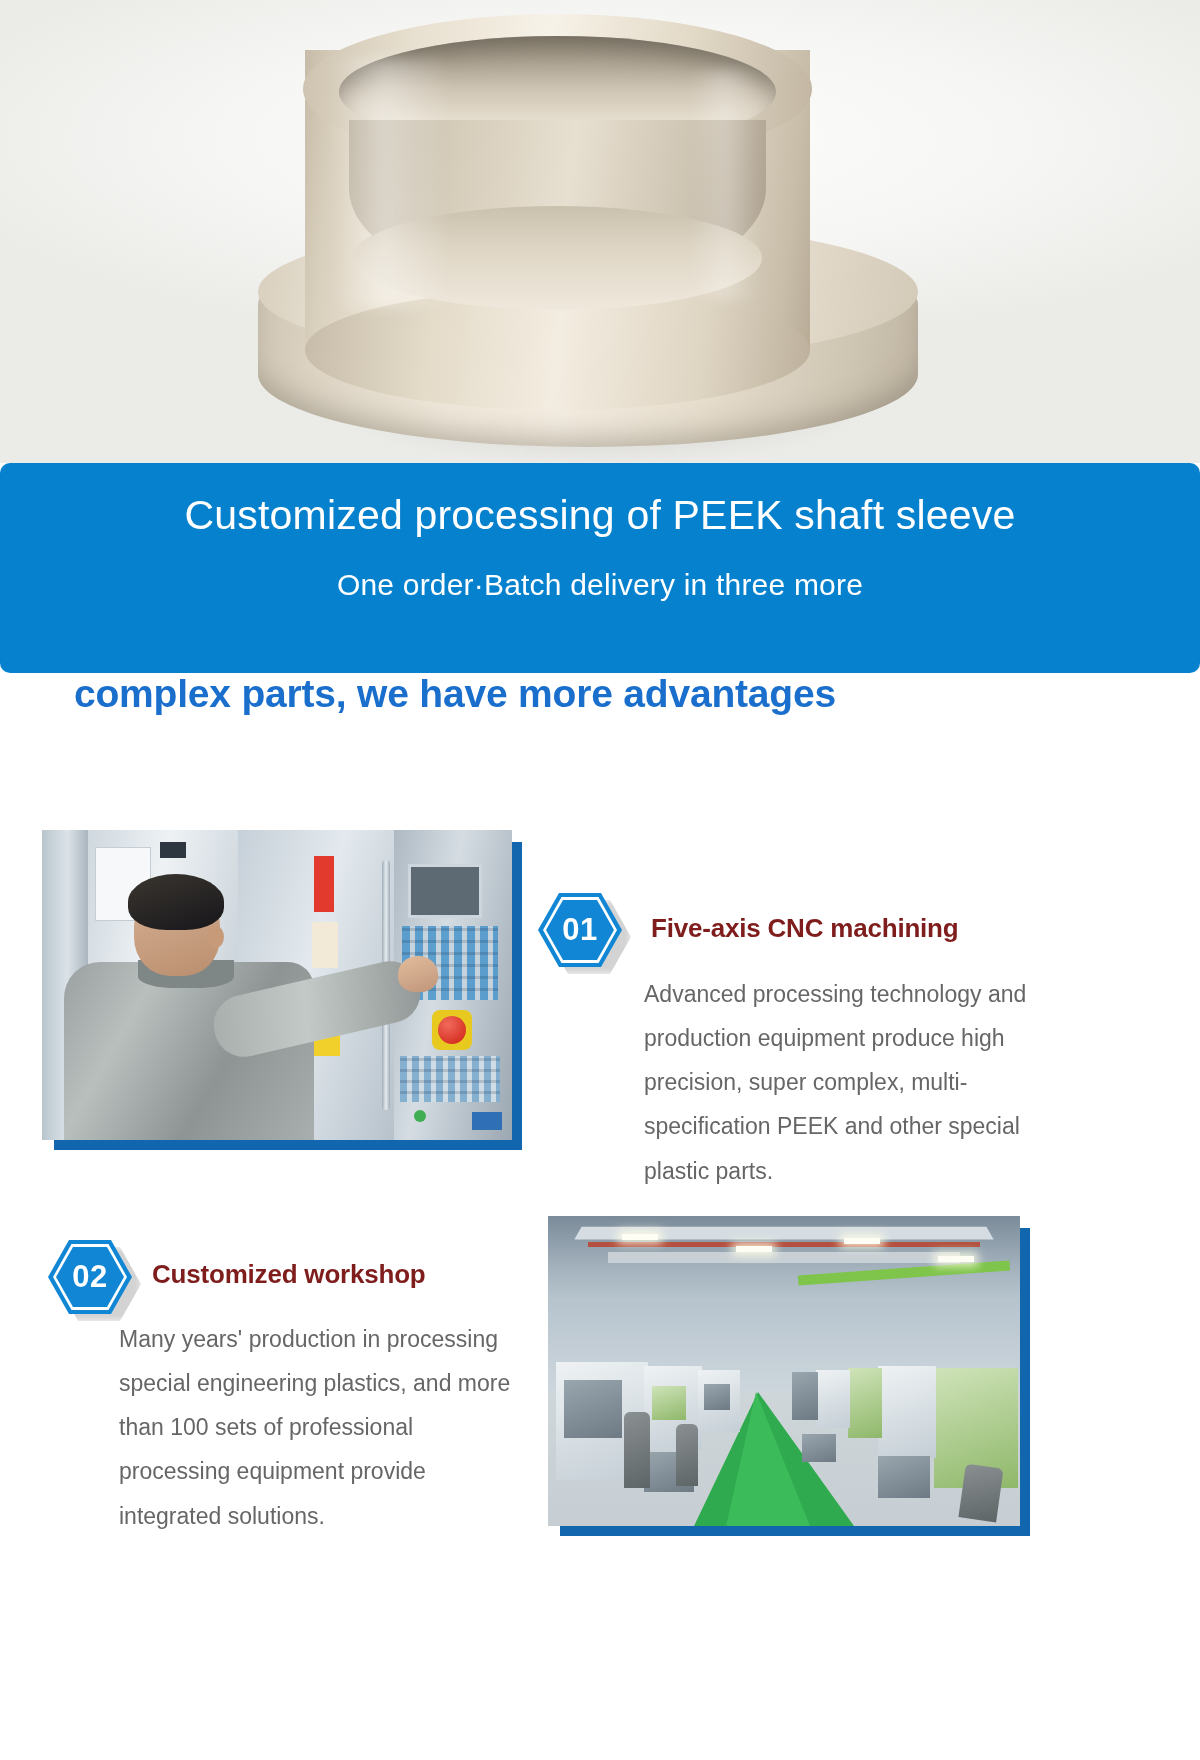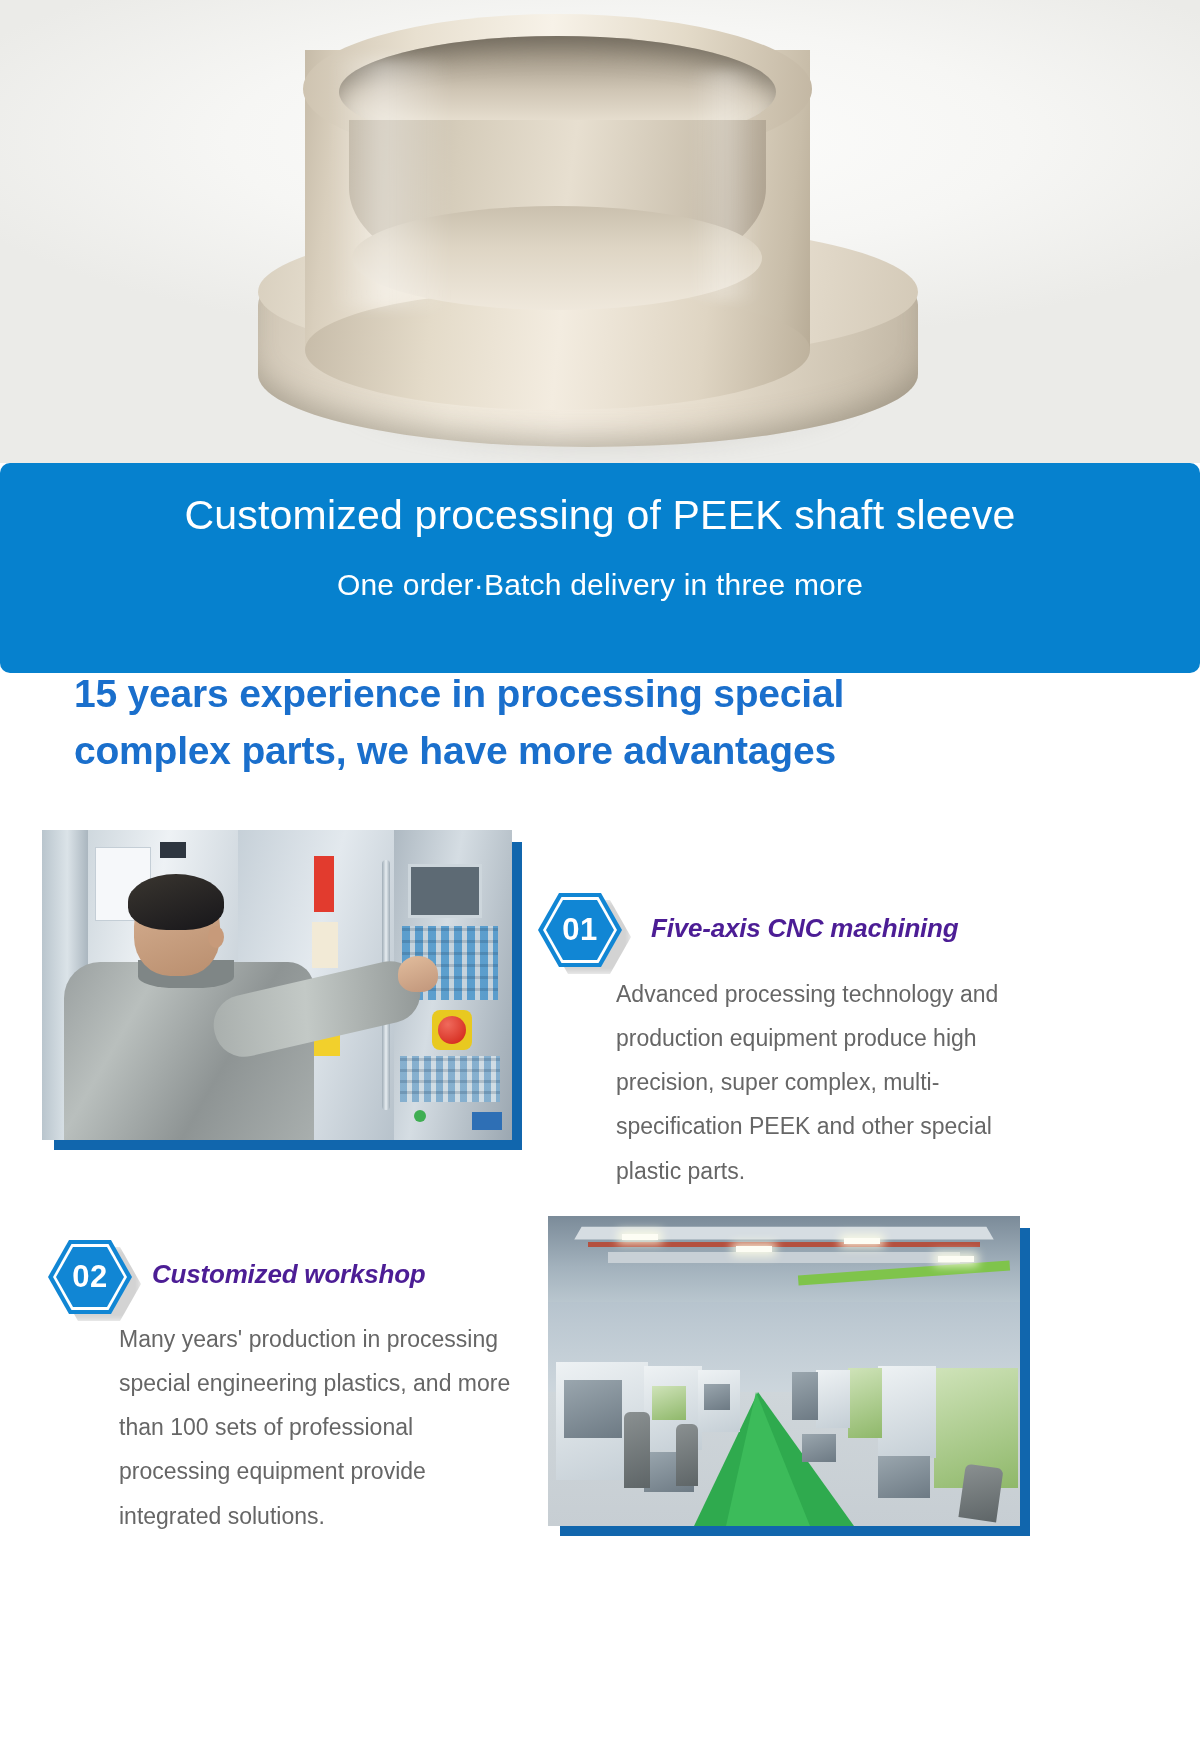--- a/index.html
+++ b/index.html
@@ -228,30 +228,30 @@
   }
   .hexbadge .num {
     position:absolute; left:0; top:0; width:84px; height:74px;
     display:flex; align-items:center; justify-content:center;
     color:#fff; font-size:31px; font-weight:bold; letter-spacing:.5px;
     font-family:"Liberation Sans", sans-serif;
   }
 
   
   .card-title {
-    position:absolute; color:#4c1d95; font-size:26px; font-weight:bold;
-    letter-spacing:-.2px; white-space:nowrap;font-style:italic;
+    position:absolute; color:#7f1d1d; font-size:26px; font-weight:bold;
+    letter-spacing:-.2px; white-space:nowrap;
   }
   .card-body {
     position:absolute; color:#666; font-size:23px; font-weight:400; line-height:1.92;
   }
 
   #badge1 { left:538px; top:893px; }
   #title1 { left:651px; top:913px; }
-  #body1  { left:616px; top:972px; width:440px; }
+  #body1  { left:644px; top:972px; width:440px; }
 
   #badge2 { left:48px; top:1240px; }
   #title2 { left:152px; top:1259px; }
   #body2  { left:119px; top:1317px; width:410px; }
 </style>
 </head>
 <body>
 
 <div class="hero">
   <div class="floor-shadow"></div>
@@ -267,21 +267,20 @@
   <div class="spec-hl2"></div>
 </div>
 
 <div class="banner">
 
   <div class="banner-title">Customized processing of PEEK shaft sleeve</div>
   <div class="banner-sub">One order·Batch delivery in three more</div>
 </div>
 
 <div class="section-heading">
-  <div>15 years experience in processing special</div>
   <div>complex parts, we have more advantages</div>
 </div>
 
 <div id="photo1-wrap">
   <div class="shadow-r"></div>
   <div class="shadow-b"></div>
   <div id="photo1" class="photo">
     <div class="p-cab-left"></div>
     <div class="p-door"></div>
     <div class="p-paper"></div>

